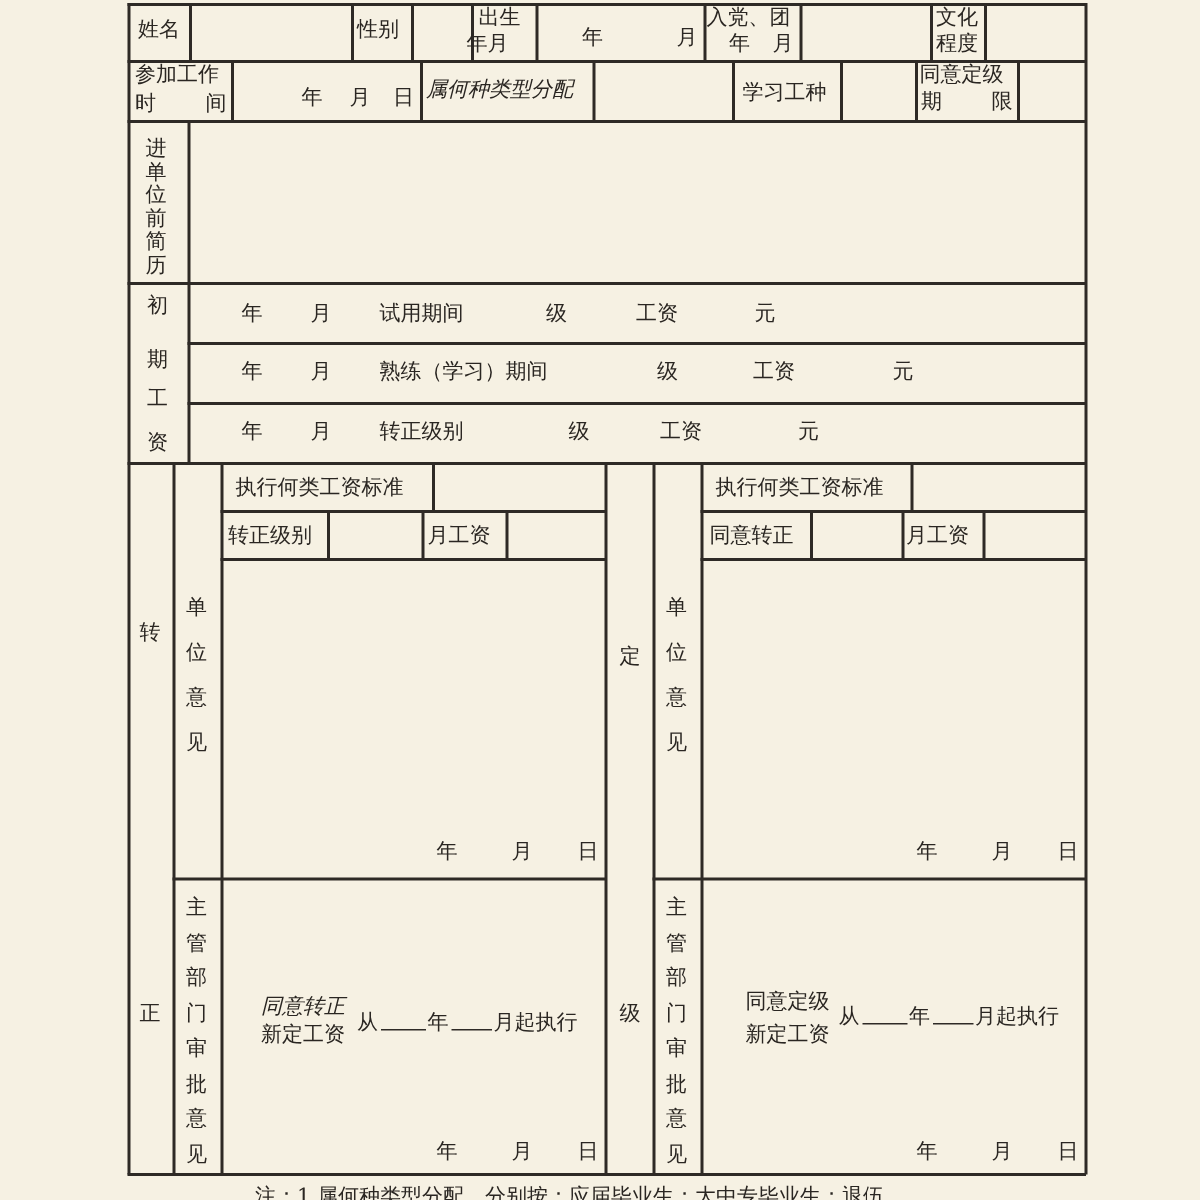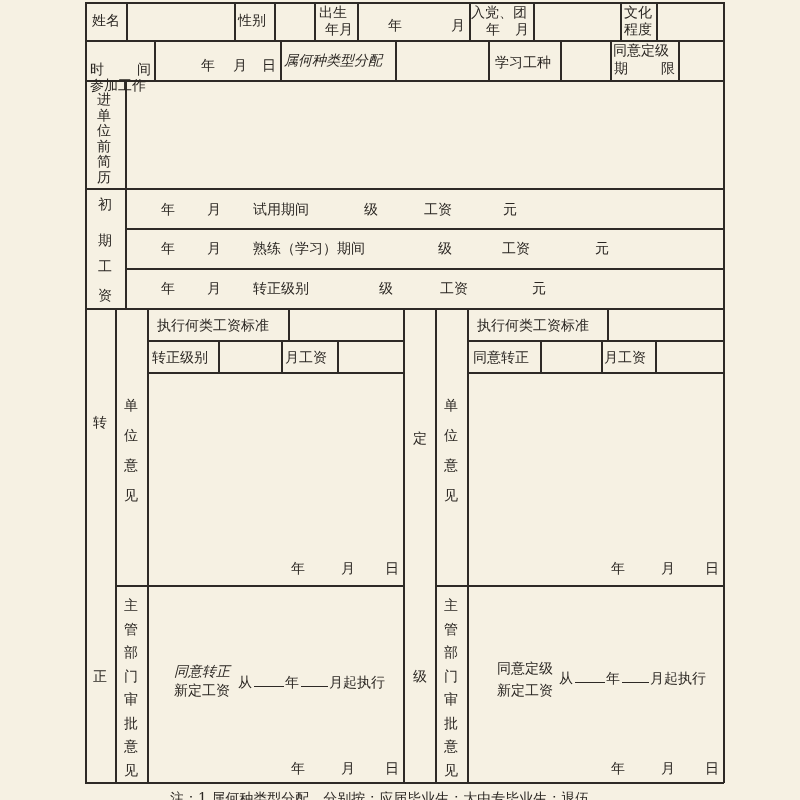--- a/index.html
+++ b/index.html
@@ -71,33 +71,33 @@
   <div class="ln v" style="left:540px;top:340px;height:32px;"></div>
   <div class="ln v" style="left:601px;top:340px;height:32px;"></div>
   <div class="ln v" style="left:655px;top:340px;height:32px;"></div>
   <div class="ln h" style="left:435px;top:585px;width:289px;"></div>
 
   <span class="t" style="left:92px;top:12px;">姓名</span>
   <div class="fill" style="left:128px;top:4px;width:105px;height:35px;"></div>
   <span class="t" style="left:238px;top:12px;">性别</span>
   <div class="fill" style="left:276px;top:4px;width:37px;height:35px;"></div>
   <span class="t" style="left:319px;top:4px;">出生</span>
-  <span class="t" style="left:325px;top:21px;">年月</span>
+  <span class="t" style="left:311px;top:21px;">年月</span>
   <div class="fill" style="left:359px;top:4px;width:109px;height:35px;"></div>
   <span class="t" style="left:388px;top:17px;">年</span>
   <span class="t" style="left:451px;top:17px;">月</span>
   <span class="t" style="left:471px;top:4px;">入党、团</span>
   <span class="t" style="left:486px;top:21px;">年</span>
   <span class="t" style="left:515px;top:21px;">月</span>
   <div class="fill" style="left:535px;top:4px;width:84px;height:35px;"></div>
   <span class="t" style="left:624px;top:4px;">文化</span>
   <span class="t" style="left:624px;top:21px;text-align:center;">程度</span>
   <div class="fill" style="left:658px;top:4px;width:64px;height:35px;"></div>
 
-  <span class="t" style="left:90px;top:42px;margin-top:35px;">参加工作</span>
+  <span class="t" style="left:90px;top:42px;">参加工作</span>
   <span class="t" style="left:90px;top:61px;">时</span>
   <span class="t" style="left:137px;top:61px;">间</span>
   <div class="fill" style="left:156px;top:42px;width:123px;height:37px;"></div>
   <span class="t" style="left:201px;top:57px;">年</span>
   <span class="t" style="left:233px;top:57px;">月</span>
   <span class="t" style="left:262px;top:57px;">日</span>
   <span class="t" style="left:284px;top:52px;font-style:italic;">属何种类型分配</span>
   <div class="fill" style="left:397px;top:42px;width:90px;height:37px;"></div>
   <span class="t" style="left:495px;top:54px;">学习工种</span>
   <div class="fill" style="left:562px;top:42px;width:47px;height:37px;"></div>

